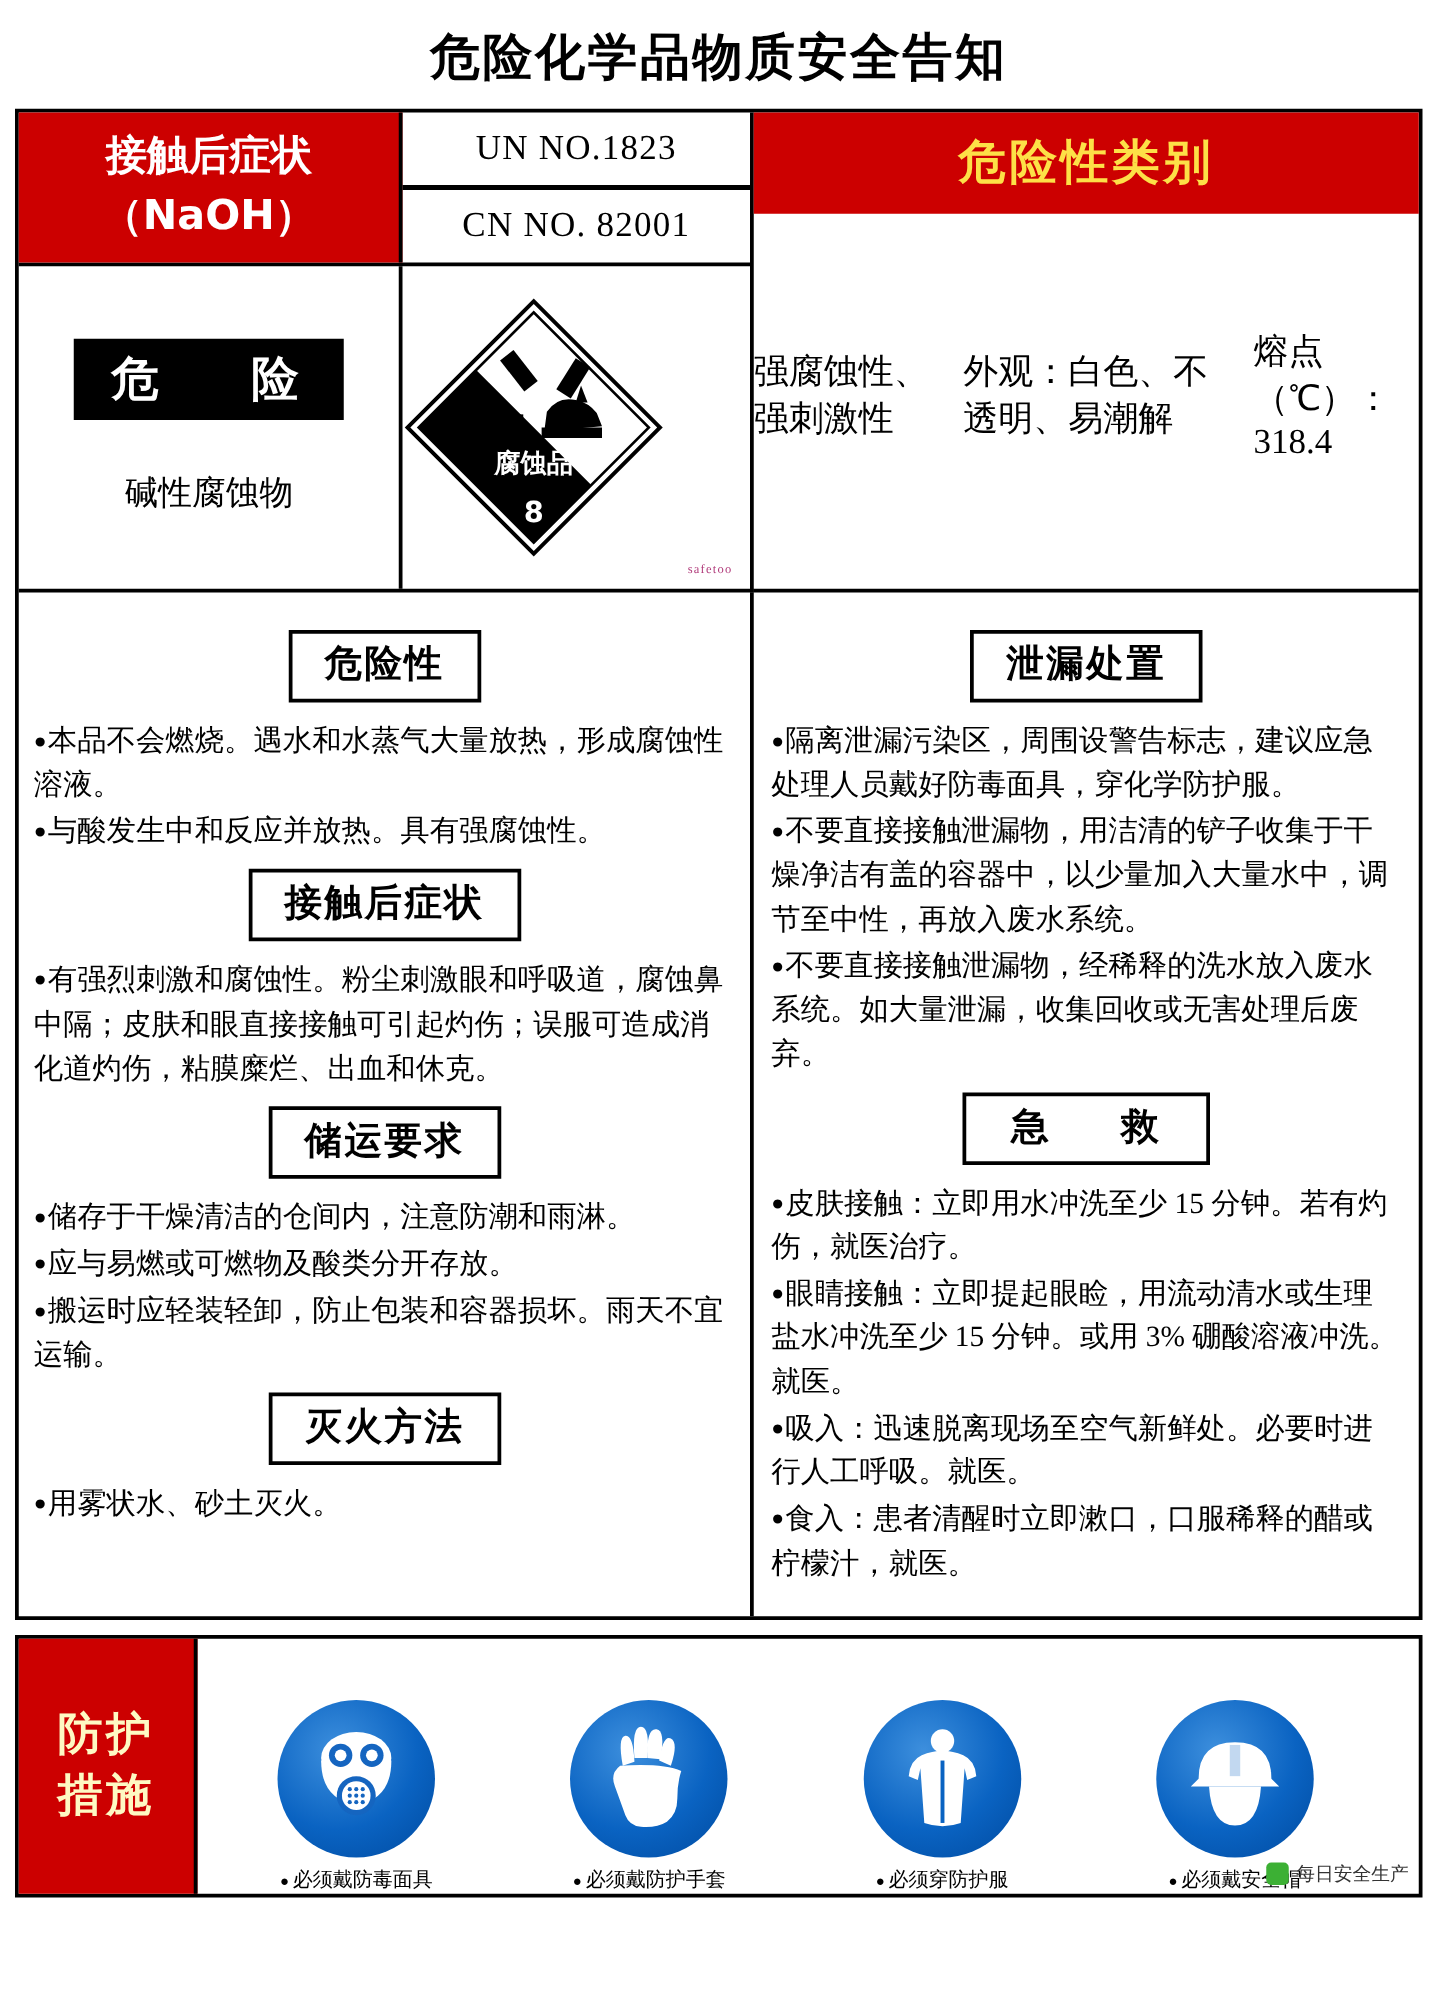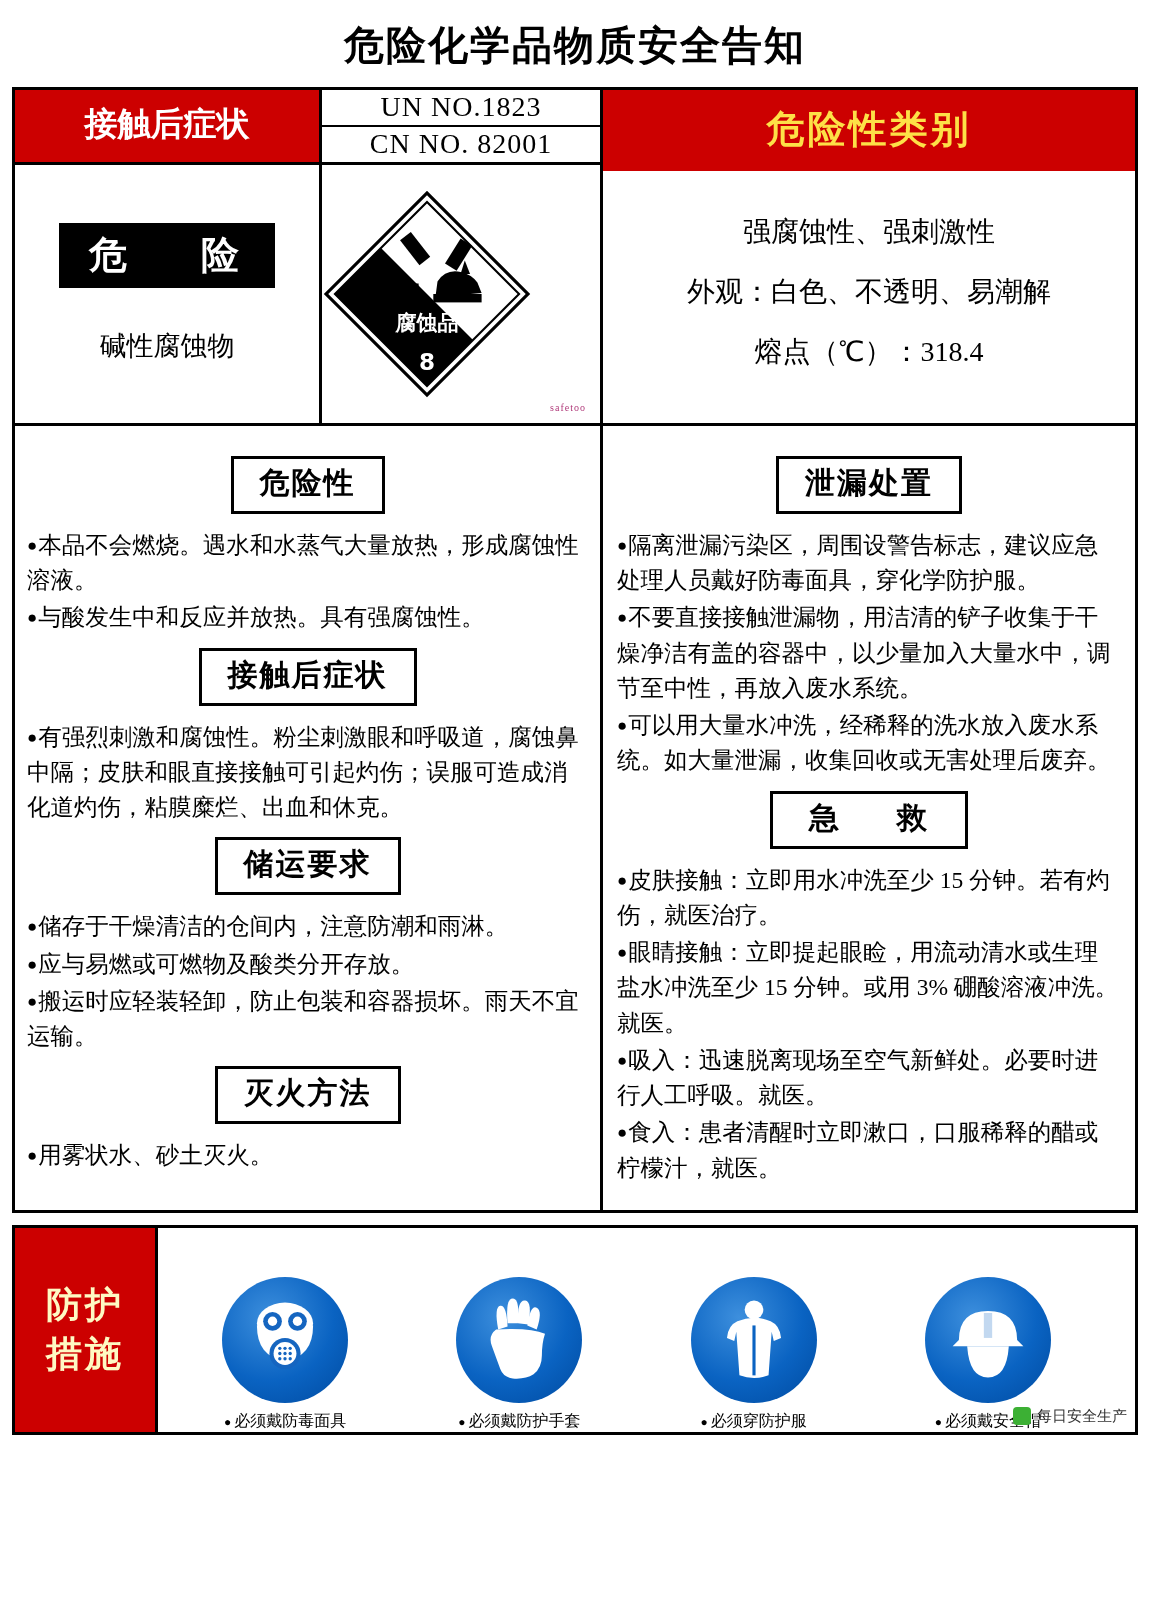--- a/index.html
+++ b/index.html
@@ -76,21 +76,21 @@
   .un-line {
     flex: 1;
     display: flex;
     align-items: center;
     justify-content: center;
     font-size: 28px;
     letter-spacing: 1px;
     font-family: "Liberation Serif", serif;
   }
   .un-line.first {
-    border-bottom: 2px solid #000000;
+    border-bottom: 4px solid #000000;
   }
   .tl-bottom {
     display: flex;
     height: 258px;
   }
   .danger-col {
     width: 307px;
     box-sizing: border-box;
     border-right: 3px solid #000;
     display: flex;
@@ -141,21 +141,20 @@
     text-align: center;
     font-family: "DejaVu Sans", sans-serif;
     font-weight: bold;
     font-size: 38px;
     letter-spacing: 3px;
     padding: 14px 0 16px 0;
   }
   .tr-body {
     flex: 1;
     display: flex;
-    flex-direction: column;
     align-items: center;
     justify-content: center;
     gap: 22px;
     font-size: 28px;
     padding-bottom: 10px;
   }
   
   .lower {
     display: flex;
   }
@@ -285,20 +284,21 @@
   <div class="main-title">危险化学品物质安全告知</div>
 
   <div class="board">
 
     <div class="row">
 
       <div class="tl">
         <div class="tl-top">
           <div class="name-cell">
             <div>接触后症状</div>
+            <div>（NaOH）</div>
           </div>
           <div class="un-cell">
             <div class="un-line first">UN NO.1823</div>
             <div class="un-line">CN NO. 82001</div>
           </div>
         </div>
 
         <div class="tl-bottom">
           <div class="danger-col">
             <div class="danger-badge">危　险</div>
@@ -377,21 +377,21 @@
         <p class="para">用雾状水、砂土灭火。</p>
       </div>
 
       <div class="col-right">
 
         <div class="sec-head">
           <span>泄漏处置</span>
         </div>
         <p class="para">隔离泄漏污染区，周围设警告标志，建议应急处理人员戴好防毒面具，穿化学防护服。</p>
         <p class="para">不要直接接触泄漏物，用洁清的铲子收集于干燥净洁有盖的容器中，以少量加入大量水中，调节至中性，再放入废水系统。</p>
-        <p class="para">可以用大量水冲洗，经稀释的洗水放入废水系统。如大量泄漏，收集回收或无害处理后废弃。</p>
+        <p class="para">不要直接接触泄漏物，经稀释的洗水放入废水系统。如大量泄漏，收集回收或无害处理后废弃。</p>
 
         <div class="sec-head wide">
           <span>急　救</span>
         </div>
         <p class="para">皮肤接触：立即用水冲洗至少 15 分钟。若有灼伤，就医治疗。</p>
         <p class="para">眼睛接触：立即提起眼睑，用流动清水或生理盐水冲洗至少 15 分钟。或用 3% 硼酸溶液冲洗。就医。</p>
         <p class="para">吸入：迅速脱离现场至空气新鲜处。必要时进行人工呼吸。就医。</p>
         <p class="para">食入：患者清醒时立即漱口，口服稀释的醋或柠檬汁，就医。</p>
       </div>
     </div>

